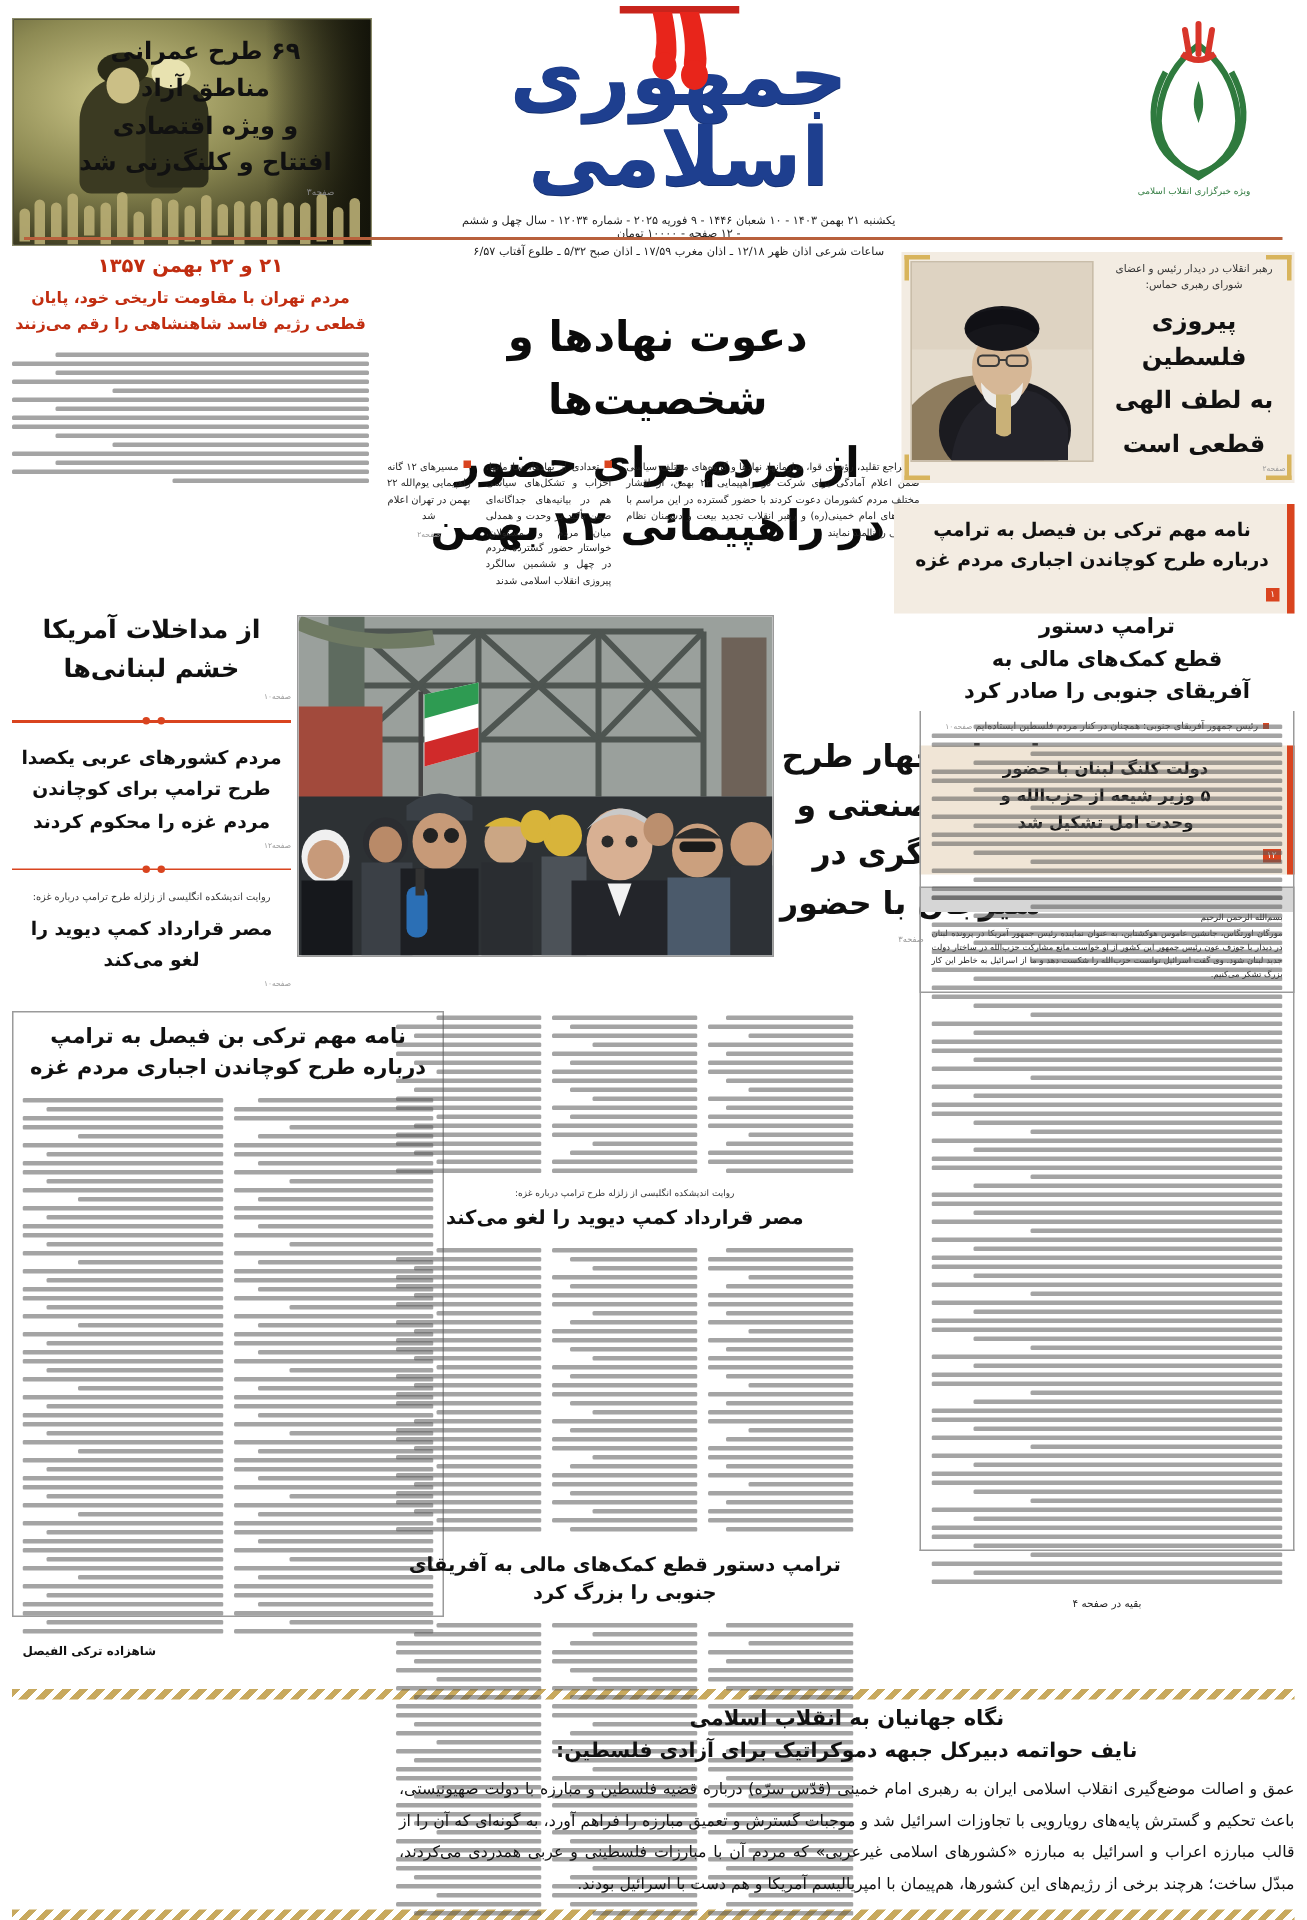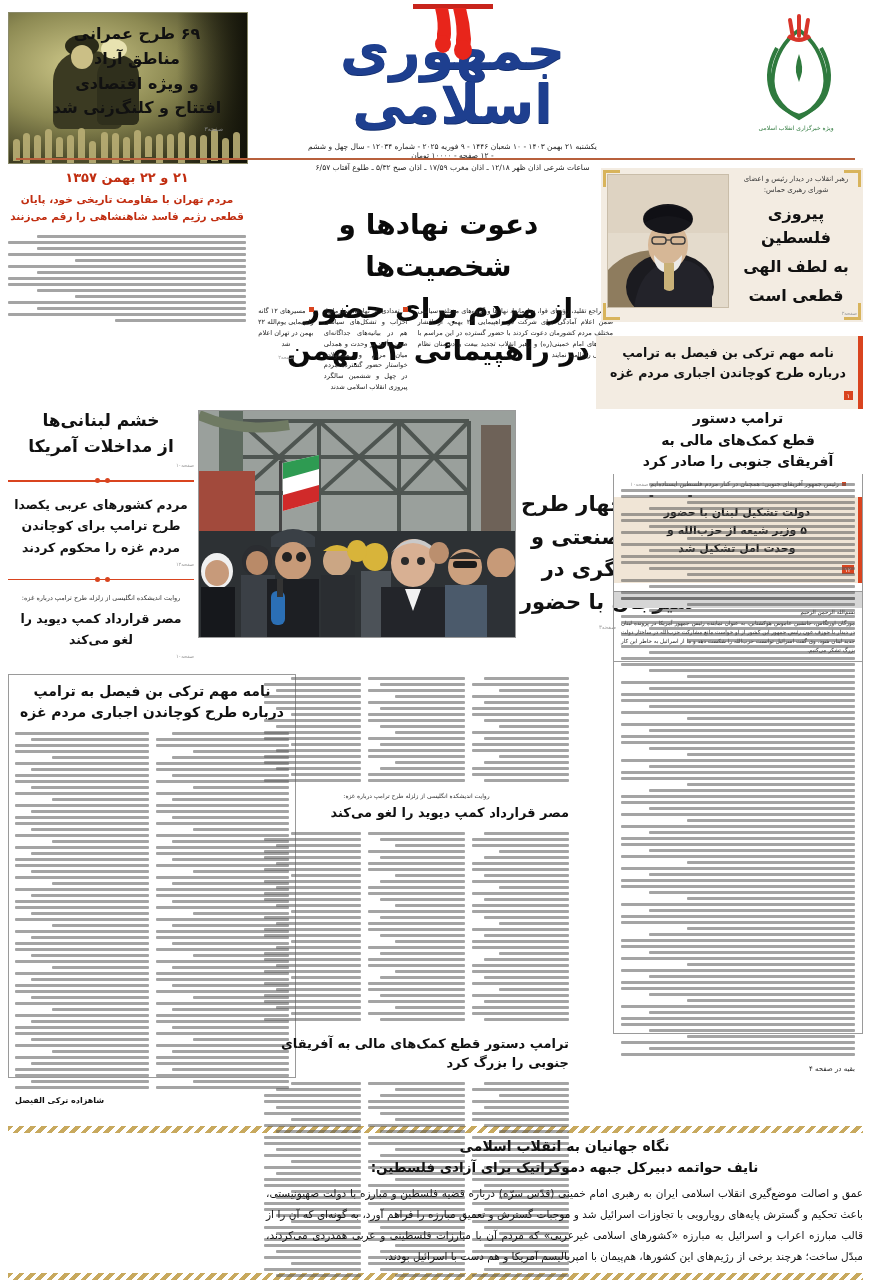--- a/index.html
+++ b/index.html
@@ -140,39 +140,39 @@
   .opinion-title{color:#cc2200;font-weight:bold;font-size:11px;text-align:center;padding:5px 0 3px;}
   .opinion-body{font-size:5.6px;line-height:1.6;padding:0 7px 6px;text-align:justify;color:#222;}
 
   
   .lower{position:relative;margin-top:6px;height:452px;}
   .lw-left{position:absolute;right:0;width:288px;top:0;border:1px solid #9a9a9a;padding:6px;height:404px;box-sizing:border-box;}
   .lw-left .t{font-size:14px;font-weight:bold;text-align:center;line-height:1.5;}
   .sign{font-size:8px;font-weight:bold;text-align:left;margin-top:4px;}
 
   .lw-mid{position:absolute;right:294px;left:256px;top:0;}
-  .lw-mid h3{margin:0;font-size:13px;font-weight:bold;text-align:right;line-height:1.5;}
+  .lw-mid h3{margin:0;font-size:13px;font-weight:bold;text-align:center;line-height:1.5;}
   .lw-mid .kick{font-size:6px;text-align:center;color:#333;line-height:1.5;margin-bottom:3px;}
 
   .lw-right{position:absolute;left:0;width:250px;top:0;border:1px solid #9a9a9a;border-top:0;padding:0 7px 6px;box-sizing:border-box;height:452px;}
 
   .cols3{display:flex;gap:7px;}
   .cols3 > div{flex:1;}
   .cols2{display:flex;gap:7px;}
   .cols2 > div{flex:1;}
 
   
   .zig{height:7px;background:
     repeating-linear-gradient(135deg,#c8a95e 0 4px,#ffffff 4px 8px);}
   .bottom{position:relative;margin-top:5px;}
   .bot-main{margin-left:260px;}
   .bot-t1{font-size:14px;font-weight:bold;text-align:center;}
   .bot-t2{font-size:13.5px;font-weight:bold;text-align:center;margin-top:5px;}
   .bot-p{font-size:10.5px;line-height:2.0;text-align:justify;margin-top:8px;color:#111;}
-  .cont{font-size:7px;text-align:right;margin-top:6px;color:#222;}
+  .cont{font-size:7px;text-align:center;margin-top:6px;color:#222;}
 </style>
 </head>
 <body>
 
 <div class="page">
 
   <div class="masthead">
 
     <div class="top-photo" style="right:auto;left:0;">
       <div class="ph-frame">
@@ -325,22 +325,22 @@
     <div class="redbar-box" style="left:auto;right:0;">
       <div class="redbar-hl">نامه مهم ترکی بن فیصل به ترامپ درباره طرح کوچاندن اجباری مردم غزه</div>
       <span class="pgbadge">۱</span>
     </div>
   </div>
 
   <div class="mid">
 
     <div class="mid-left" style="right:auto;left:0;">
       <div>
+        <div class="hl1">از مداخلات آمریکا</div>
         <div class="hl1">خشم لبنانی‌ها</div>
-        <div class="hl1">از مداخلات آمریکا</div>
         <div class="pgref" style="text-align:right">صفحه۱۰</div>
       </div>
       <div class="dotrule">
         <div class="bar"></div>
           <div class="d1"></div>
           <div class="d2"></div>
       </div>
       <div>
         <div class="hl2">مردم کشورهای عربی یکصدا</div>
         <div class="hl2">طرح ترامپ برای کوچاندن</div>
@@ -431,21 +431,21 @@
         <div class="mr-hl">ترامپ دستور</div>
         <div class="mr-hl">قطع کمک‌های مالی به</div>
         <div class="mr-hl">آفریقای جنوبی را صادر کرد</div>
         <div class="mr-sub">
           <span class="sq"></span><span>رئیس جمهور آفریقای جنوبی: همچنان در کنار مردم فلسطین ایستاده‌ایم</span>
           <span class="pgref">صفحه۱۰</span>
         </div>
       </div>
 
       <div class="mr-box">
-        <div class="t">دولت تشکیل لبنان با حضور</div>
+        <div class="t">دولت کلنگ لبنان با حضور</div>
         <div class="t">۵ وزیر شیعه از حزب‌الله و</div>
         <div class="t">وحدت امل تشکیل شد</div>
         <span class="pgbadge">۱۲</span>
       </div>
 
       <div class="opinion">
         <div class="opinion-strip filler">
           <div class="ln" style="width:94%;margin:5px auto;"></div>
         </div>
         <div class="opinion-body ctr" style="padding-bottom:2px;">بسم‌الله الرحمن الرحیم</div>

